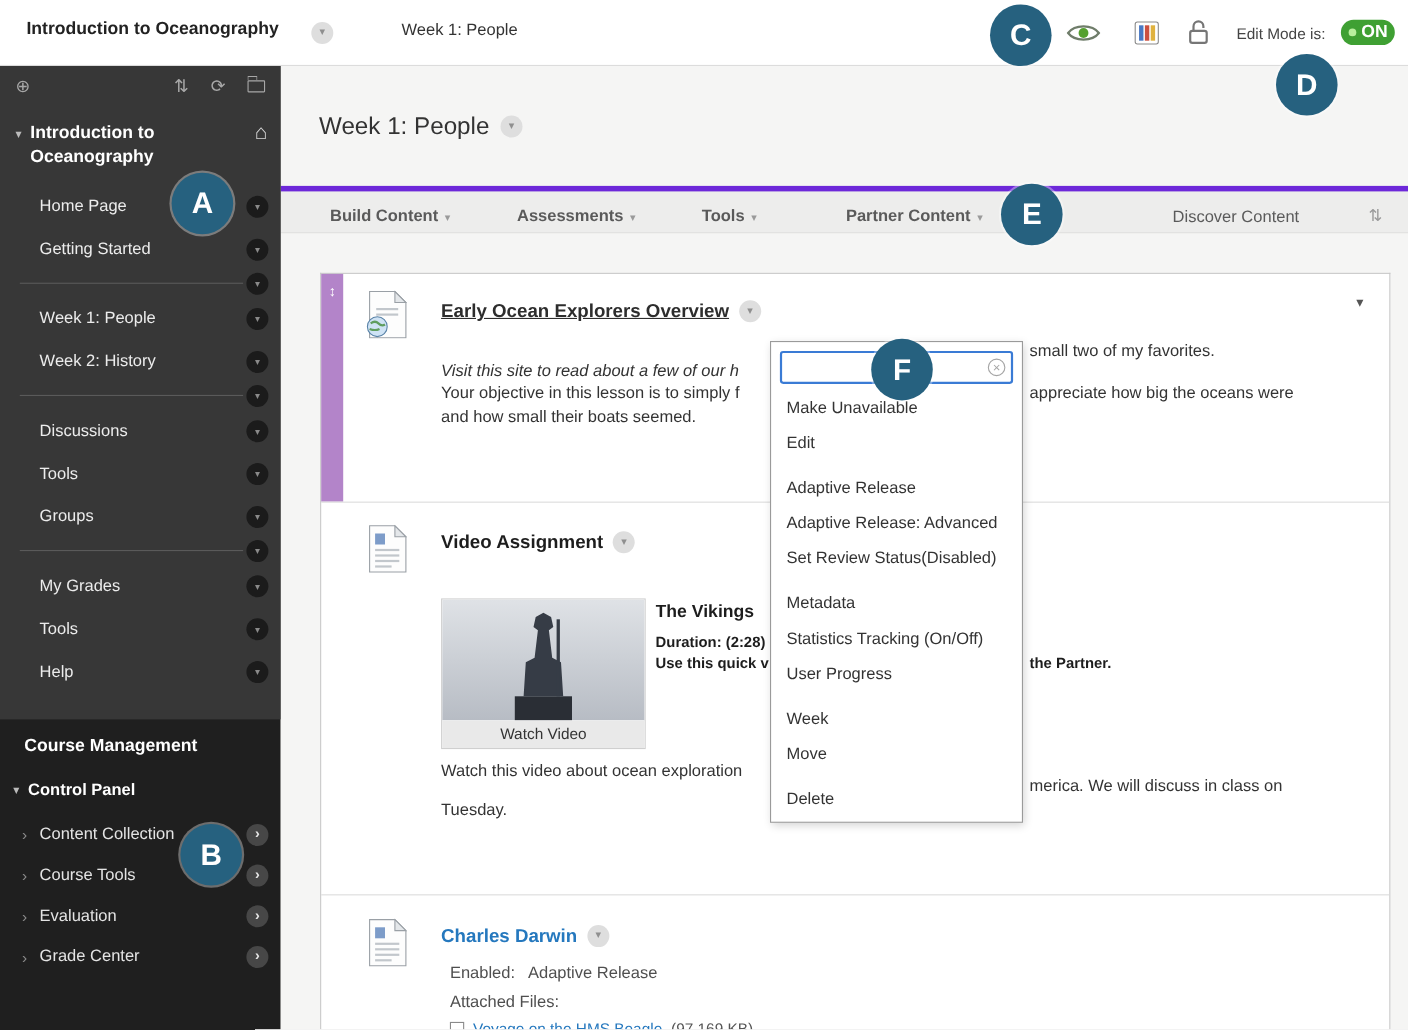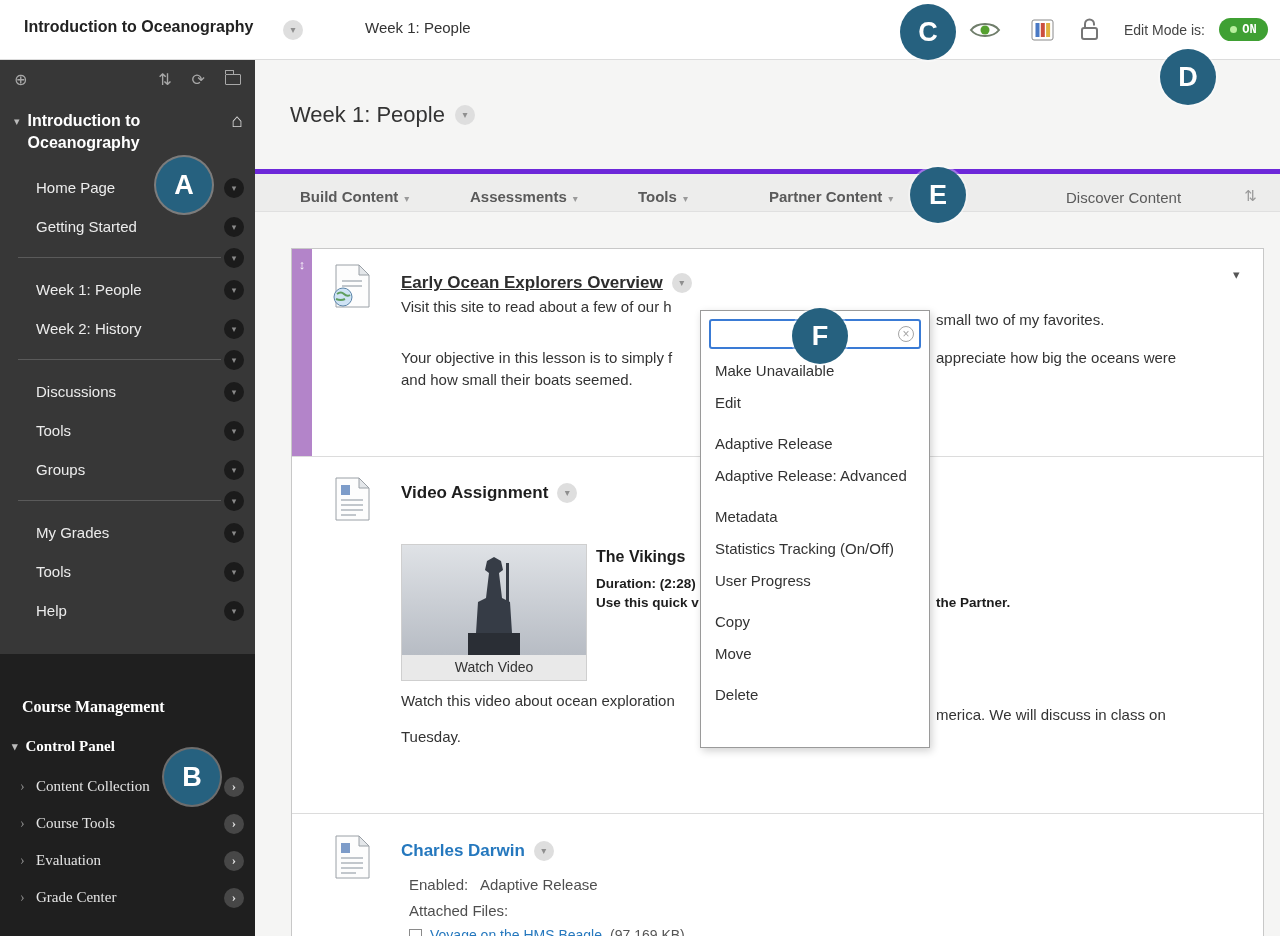--- a/index.html
+++ b/index.html
@@ -10,21 +10,21 @@
   
   .topbar { position:absolute; left:0; top:0; width:1280px; height:60px; background:#fff; border-bottom:1px solid #dcdcdc; z-index:10; }
   .tb-course { position:absolute; left:24px; top:18px; font-size:16px; font-weight:bold; color:#222; }
   .chev-circle { display:inline-block; width:20px; height:20px; border-radius:50%; background:#dedede; color:#8f8f8f; font-size:10px; line-height:20px; text-align:center; cursor:pointer; }
   .tb-chev { position:absolute; left:283px; top:20px; }
   .tb-breadcrumb { position:absolute; left:365px; top:19px; font-size:15px; color:#333; }
   .tb-icon { position:absolute; top:16px; cursor:pointer; }
   .tb-editmode { position:absolute; left:1124px; top:22px; font-size:14px; color:#444; }
   .pill { position:absolute; left:1219px; top:18px; width:49px; height:23px; border-radius:12px; background:var(--edit-on-green,#3fa033); display:flex; align-items:center; justify-content:center; gap:5px; cursor:pointer; }
   .pill .dot { width:7px; height:7px; border-radius:50%; background:#b9ef9e; }
-  .pill .txt { color:#fff; font-size:12px; font-weight:bold;font-family:Liberation Mono, monospace; }
+  .pill .txt { color:#fff; font-size:16px; font-weight:bold; }
 
   
   .badge { position:absolute; width:56px; height:56px; border-radius:50%; background:var(--badge-blue,#26617f); color:#fff; font-size:27px; font-weight:bold; display:flex; align-items:center; justify-content:center; z-index:60; box-shadow:0 0 0 2px rgba(255,255,255,.35); }
 
   
   .sidebar { position:absolute; left:0; top:60px; width:255px; height:876px; background:var(--sidebar-darker,#1f1f1f); display:flex; flex-direction:column; z-index:5; }
   .sb-upper { background:var(--sidebar-dark,#373737); padding-bottom:24px; }
   .sb-tools { height:38px; display:flex; align-items:center; padding:0 14px; color:#a8a8a8; font-size:16px; }
   .sb-tools .sp { flex:1; }
   .sb-tool { cursor:pointer; margin-left:20px; }
@@ -32,21 +32,21 @@
   .folder-ic { display:inline-block; width:16px; height:11px; border:1.5px solid #a8a8a8; border-radius:1px; position:relative; top:1px; }
   .folder-ic::before { content:""; position:absolute; left:-1.5px; top:-5px; width:7px; height:3px; border:1.5px solid #a8a8a8; border-bottom:none; border-radius:1px 1px 0 0; }
   .course-head { display:flex; padding:12px 12px 14px 12px; color:#fff; }
   .course-head .tri { color:#bbb; font-size:11px; margin:5px 8px 0 2px; cursor:pointer; }
   .course-head .ttl { font-size:16px; font-weight:bold; line-height:22px; width:168px; cursor:pointer; }
   .course-head .home { margin-left:auto; color:#d6d6d6; font-size:19px; cursor:pointer; }
   .sb-item { height:39px; display:flex; align-items:center; padding-left:36px; padding-right:42px; color:#ececec; font-size:15px; position:relative; cursor:pointer; }
   .sb-chev { position:absolute; right:11px; top:50%; margin-top:-10px; width:20px; height:20px; border-radius:50%; background:#1b1b1b; color:#8a8a8a; font-size:9px; line-height:20px; text-align:center; cursor:pointer; }
   .sb-divider { position:relative; height:24px; }
   .sb-divider::before { content:""; position:absolute; left:18px; right:34px; top:11px; border-top:1px solid #5a5a5a; }
-  .sb-lower { flex:1; padding-top:44px;font-family:Liberation Serif, serif; }
+  .sb-lower { flex:1; padding-top:16px; }
   .cm-head { padding-left:22px; color:#fff; font-size:16px; font-weight:bold; }
   .cm-cp { display:flex; align-items:center; height:44px; margin-top:8px; padding-left:12px; color:#fff; font-size:15px; font-weight:bold; cursor:pointer; }
   .cm-cp .tri { color:#bbb; font-size:11px; margin-right:8px; }
   .cm-item { height:37px; display:flex; align-items:center; padding-left:36px; padding-right:42px; color:#e4e4e4; font-size:15px; position:relative; cursor:pointer; }
   .cm-item .larr { position:absolute; left:20px; color:#8a8a8a; font-size:14px; }
   .cm-arr { position:absolute; right:11px; top:50%; margin-top:-10px; width:20px; height:20px; border-radius:50%; background:#474747; color:#e6e6e6; font-size:13px; line-height:18px; text-align:center; font-weight:bold; cursor:pointer; }
 
   
   .main { position:absolute; left:255px; top:60px; width:1025px; height:876px; background:#f5f5f4; overflow:hidden; }
   .page-title { position:absolute; left:35px; top:42px; font-size:22px; color:#333; display:flex; align-items:center; gap:10px; }
@@ -246,21 +246,21 @@
           <rect x="11" y="21" width="20" height="2" fill="#c2c7cc"></rect>
           <circle cx="12" cy="33" r="9" fill="#cfe3f5" stroke="#5b84a8"></circle>
           <path d="M6 30 q4 -3 7 0 q3 3 6 1 M5 35 q5 2 9 0" fill="none" stroke="#5f9e5f" stroke-width="2"></path>
         </svg>
       </span>
       <div class="item-title" style="left:109px; top:24px;">
         <span class="t1">Early Ocean Explorers Overview</span>
         <span class="chev-circle">▾</span>
       </div>
       <span class="collapse-arrow">▾</span>
-      <span class="frag" style="left:109px; top:49px;  width:300px;">Visit this site to read about a few of our h</span>
+      <span class="frag" style="left:109px; top:80px;  width:300px;font-style:italic;">Visit this site to read about a few of our h</span>
       <span class="frag" style="left:644px; top:62px;">small two of my favorites.</span>
       <span class="frag" style="left:109px; top:100px; width:300px;">Your objective in this lesson is to simply f</span>
       <span class="frag" style="left:644px; top:100px;">appreciate how big the oceans were</span>
       <span class="frag" style="left:109px; top:122px;">and how small their boats seemed.</span>
 
       <div class="sep" style="top:207px;"></div>
 
       <span class="doc-icon" style="left:39px; top:228px;">
         <svg width="40" height="44" viewBox="0 0 40 44">
           <path d="M5 1 h23 l10 10 v32 H5 z" fill="#fdfdfd" stroke="#9aa0a6"></path>
@@ -333,24 +333,25 @@
     <div class="ctx-menu">
       <div class="ctx-search">
         <input class="ctx-input" type="text" style="">
         <span class="ctx-clear">×</span>
       </div>
       <div class="ctx-list">
         <div class="ctx-item">Make Unavailable</div>
         <div class="ctx-item">Edit</div>
         <div class="ctx-item grp">Adaptive Release</div>
         <div class="ctx-item">Adaptive Release: Advanced</div>
+        <div class="ctx-item">Set Review Status(Disabled)</div>
         <div class="ctx-item grp">Metadata</div>
         <div class="ctx-item">Statistics Tracking (On/Off)</div>
         <div class="ctx-item">User Progress</div>
-        <div class="ctx-item grp">Copy</div>
+        <div class="ctx-item grp">Week</div>
         <div class="ctx-item">Move</div>
         <div class="ctx-item grp">Delete</div>
       </div>
     </div>
   </div>
 
   <div class="badge" style="left:156px;  top:157px;">A</div>
   <div class="badge" style="left:164px;  top:749px;">B</div>
   <div class="badge" style="left:900px;  top:4px;">C</div>
   <div class="badge" style="left:1160px; top:49px;">D</div>

